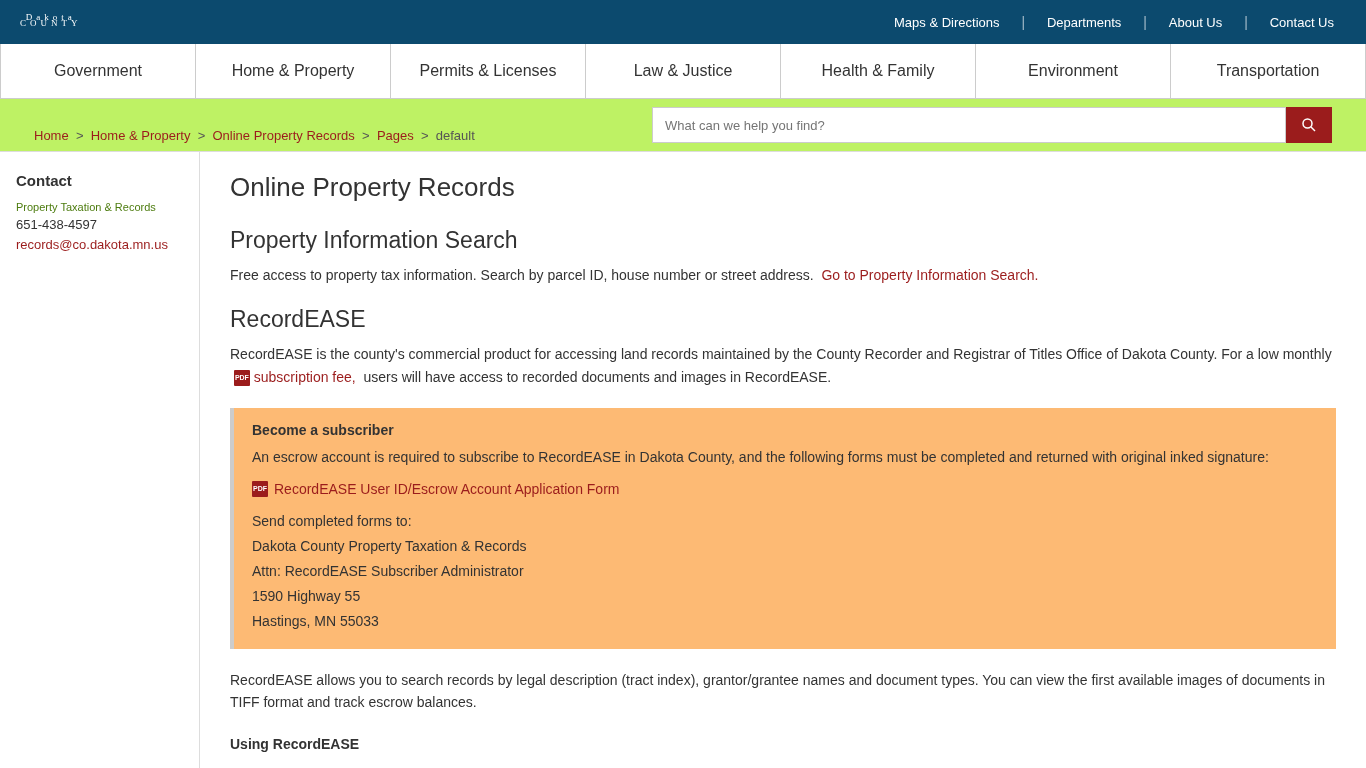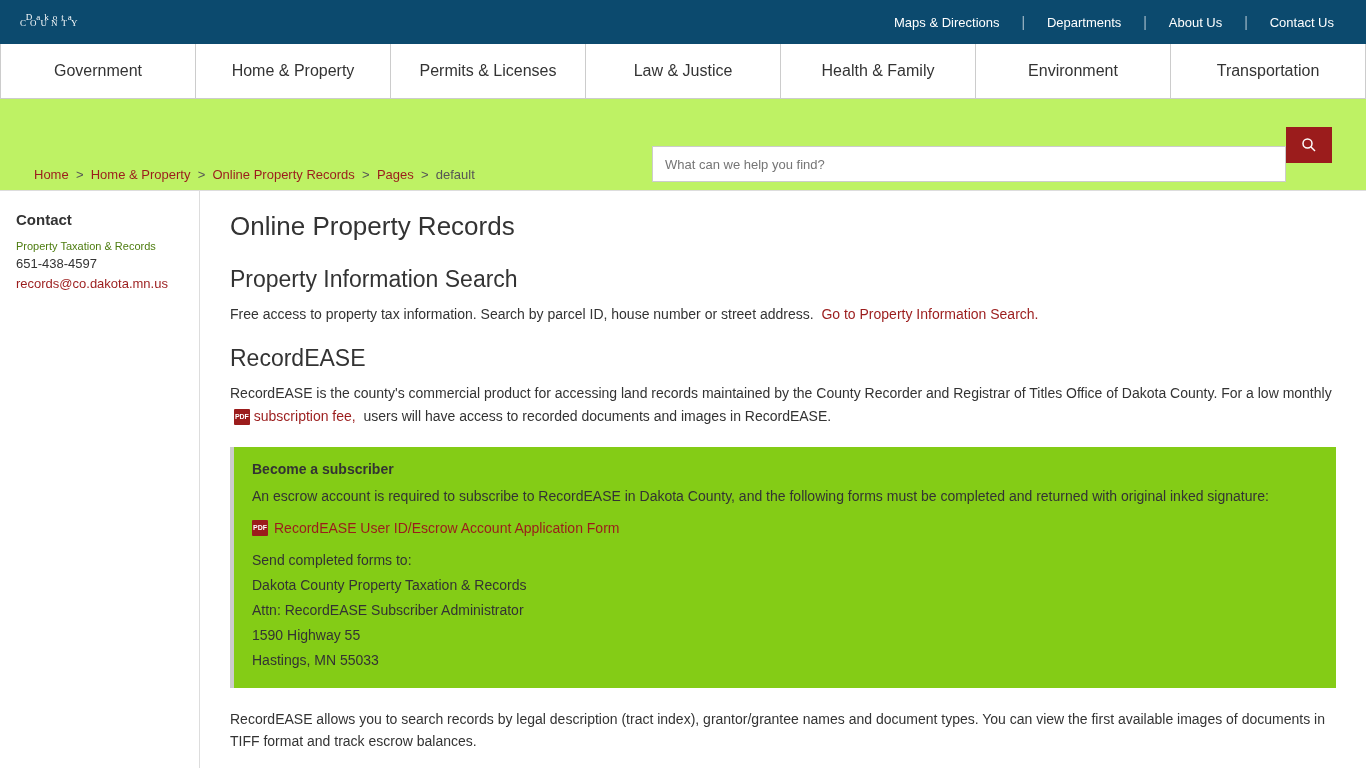--- a/index.html
+++ b/index.html
@@ -92,21 +92,20 @@
       max-width: 680px;
       margin-left: 20px;
     }
     .search-input {
       flex: 1;
       height: 36px;
       border: 1px solid #ccc;
       padding: 0 12px;
       font-size: 13px;
       outline: none;
-      margin-top: 39px;
     }
     .search-btn {
       background: #9b1c1c;
       border: none;
       color: #fff;
       width: 46px;
       height: 36px;
       cursor: pointer;
       font-size: 16px;
       display: flex;
@@ -175,21 +174,21 @@
     .section-text a {
       color: #9b1c1c;
       text-decoration: none;
     }
 
     
     .callout-box {
       border-left: 4px solid #ccc;
       padding: 14px 18px;
       margin-bottom: 20px;
-      background: #84cc16;
+      background: #fdba74;
     }
     .callout-title {
       font-weight: bold;
       font-size: 14px;
       margin-bottom: 8px;
     }
     .callout-text {
       font-size: 14px;
       line-height: 1.6;
       margin-bottom: 12px;

